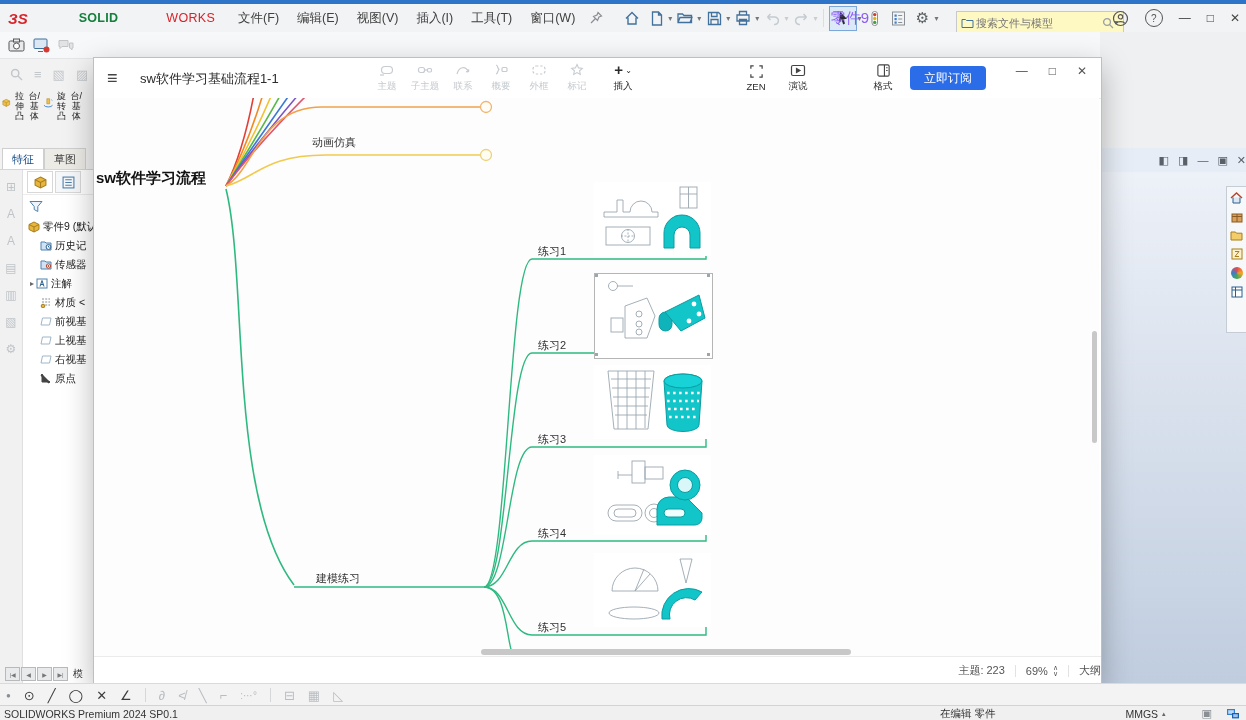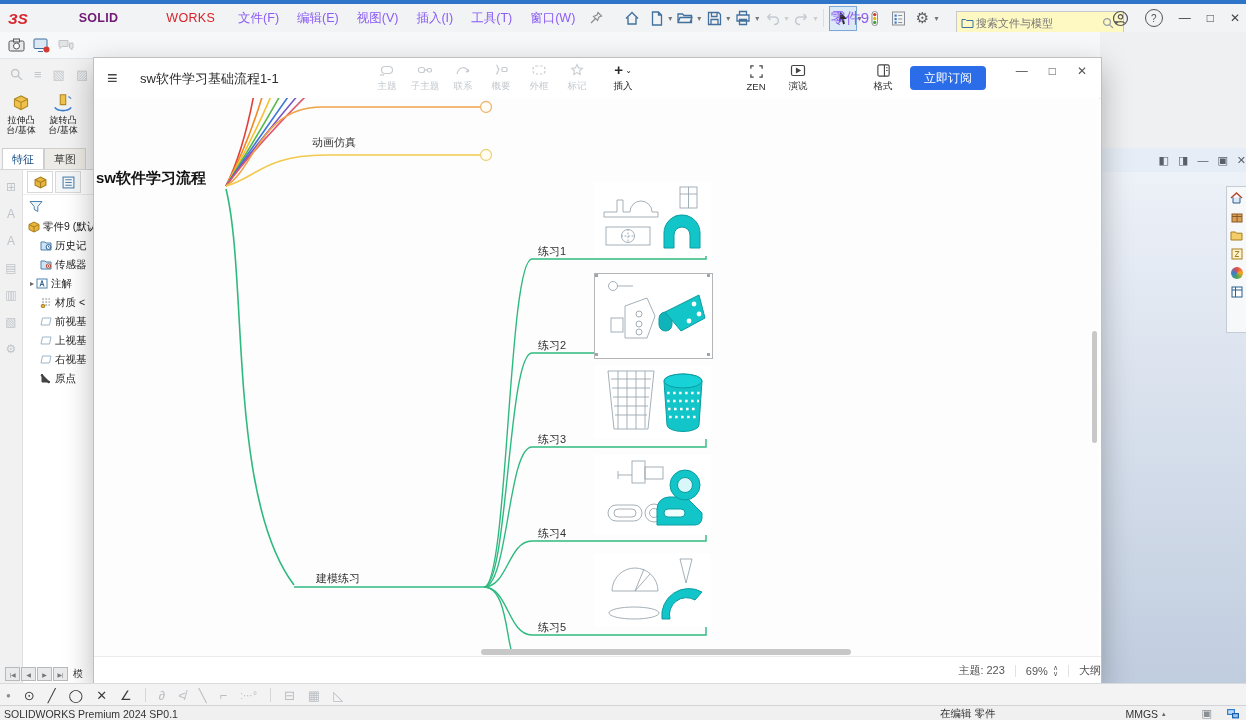--- a/index.html
+++ b/index.html
@@ -6,31 +6,31 @@
   #app{position:relative;width:1246px;height:720px;overflow:hidden;background:#eceef0;
        font-family:"Liberation Sans","DejaVu Sans",sans-serif;color:#333;
        -webkit-font-smoothing:antialiased;}
   .abs{position:absolute;}
   .flex{display:flex;align-items:center;}
   .i{display:inline-flex;align-items:center;justify-content:center;}
   svg{display:block;}
   
   #topstrip{left:0;top:0;width:1246px;height:4px;background:#2e74c8;}
   #titlebar{left:0;top:4px;width:1246px;height:28px;background:#f2f3f4;border-bottom:1px solid #e0e1e3;}
-  .menu-item{font-size:12.5px;color:#8b5cf6;padding:0 9px;height:28px;display:inline-flex;align-items:center;}
+  .menu-item{font-size:12.5px;color:#404040;padding:0 9px;height:28px;display:inline-flex;align-items:center;}
   .tb-ico{width:22px;height:22px;margin:0 1px;}
   .caret{font-size:8px;color:#777;margin:0 1px 0 0;}
   .vsep{width:1px;height:18px;background:#dcdddf;margin:0 5px;}
   #searchbox{left:956px;top:7px;width:158px;height:21px;background:#fef9c3;border:1px solid #c7c9cc;display:flex;align-items:center;padding:0 4px;}
   #searchbox input{border:0;outline:0;flex:1;font-size:11px;color:#888;min-width:0;background:transparent;font-family:inherit;}
   
   #band2{left:0;top:32px;width:1246px;height:26px;background:#f7f8f9;border-bottom:1px solid #e4e5e7;}
   
   #leftcol{left:0;top:32px;width:93px;height:651px;background:#f2f2f3;}
-  .cmdbtn{width:42px;height:52px;display:flex;flex-direction:column;align-items:center;font-size:9px;line-height:10px;color:#222;text-align:center;}
+  .cmdbtn{width:42px;height:52px;display:flex;flex-direction:row;align-items:flex-start;font-size:9px;line-height:10px;color:#222;text-align:center;}
   .swtab{height:20px;font-size:11px;display:inline-flex;align-items:center;padding:0 9px;border:1px solid #cfcfcf;border-bottom:0;}
   .tree-row{display:flex;align-items:center;height:19px;font-size:10.5px;color:#222;white-space:nowrap;overflow:hidden;}
   
   #rightcol{left:1100px;top:32px;width:146px;height:651px;background:#eff0f1;}
   #gfx{position:absolute;left:0;top:140px;width:146px;height:511px;background:linear-gradient(#edf1f8,#c0cddf);}
   #docbar{position:absolute;left:0;top:116px;width:146px;height:24px;background:#e7edf6;border-bottom:1px solid #ccd4e0;display:flex;align-items:center;justify-content:flex-end;gap:9px;padding-right:8px;color:#5a6068;font-size:11px;}
   #taskpane{position:absolute;right:0;top:154px;width:19px;height:140px;background:#f7f8f9;border:1px solid #c6ccd4;border-right:0;display:flex;flex-direction:column;align-items:center;gap:7px;padding-top:5px;}
   
   #mmwin{left:93px;top:57px;width:1007px;height:626px;background:#fff;border:1px solid #bfbfbf;box-shadow:0 10px 28px rgba(0,0,0,.28);}
   #mmtitle{position:absolute;left:0;top:0;width:100%;height:40px;background:#fff;border-bottom:1px solid #ececec;}
@@ -49,21 +49,21 @@
 </head>
 <body>
 
 <div id="app">
 
   <div id="topstrip" class="abs"></div>
 
   <div id="titlebar" class="abs flex">
     <div class="flex" style="padding-left:8px;gap:48px;">
       <span style="color:#d8232a;font-weight:bold;font-style:italic;font-size:15px;margin-right:3px;">ЗS</span>
-      <span style="color:#701a75;font-weight:bold;font-size:12.5px;letter-spacing:.3px;">SOLID</span>
+      <span style="color:#15803d;font-weight:bold;font-size:12.5px;letter-spacing:.3px;">SOLID</span>
       <span style="color:#d8232a;font-size:12.5px;letter-spacing:.3px;">WORKS</span>
     </div>
     <div class="flex" style="margin-left:14px;">
       <span class="menu-item">文件(F)</span>
       <span class="menu-item">编辑(E)</span>
       <span class="menu-item">视图(V)</span>
       <span class="menu-item">插入(I)</span>
       <span class="menu-item">工具(T)</span>
       <span class="menu-item">窗口(W)</span>
     </div>

